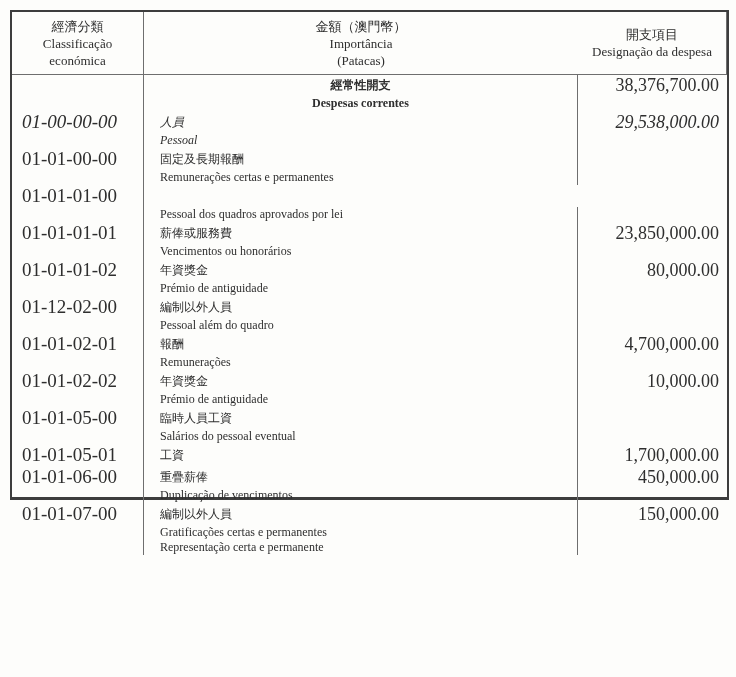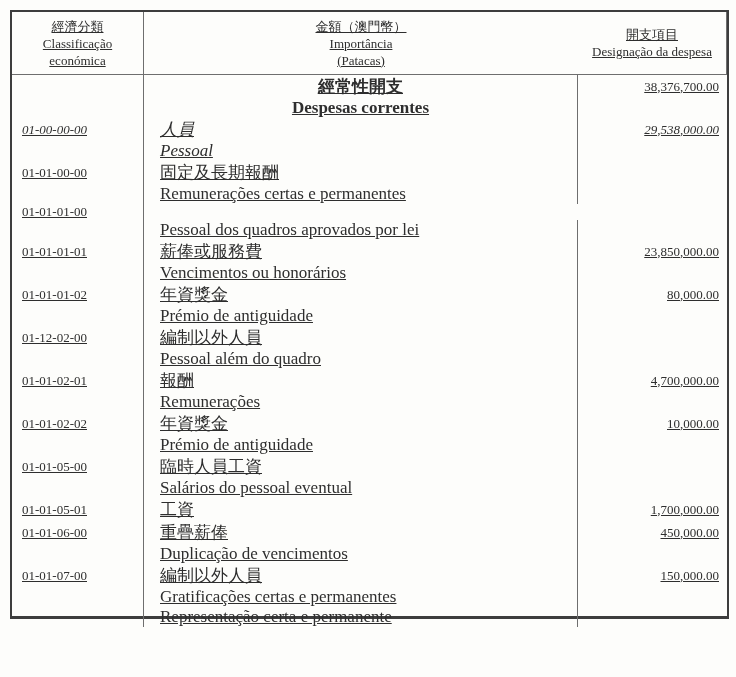--- a/index.html
+++ b/index.html
@@ -7,28 +7,27 @@
     width:736px;height:677px;
     background:#fdfdfb;
     font-family:"Liberation Serif","DejaVu Serif",serif;
     color:#2e2e2e;
     position:relative;
     overflow:hidden;
   }
   .budget-table{
     position:absolute;
     left:10px;top:10px;
-    width:719px;height:609px;
+    width:719px;height:490px;
     box-sizing:border-box;
     border:2px solid #3d3d3d;
     border-bottom-width:3px;
     background:#fdfdfb;
     display:flex;
     flex-direction:column;
-    text-decoration:underline;
   }
   .header-row{
     display:grid;
     grid-template-columns:132px 434px 1fr;
     height:62px;
     flex:0 0 62px;
     border-bottom:1px solid #6e6e6e;
   }
   .header-cell{
     display:flex;
@@ -53,31 +52,31 @@
   }
   .cell{
     display:flex;
     align-items:center;
     overflow:hidden;
     white-space:nowrap;
   }
   .cell.code{
     border-right:1px solid #6e6e6e;
     padding-left:10px;
-    font-size:13px;
+    font-size:19px;
   }
   .cell.desc{
     border-right:1px solid #6e6e6e;
     padding-left:16px;
-    font-size:17px;
+    font-size:12px;
   }
   .cell.amount{
     justify-content:flex-end;
     padding-right:8px;
-    font-size:13px;
+    font-size:18px;
   }
   .row.bold-center .cell.desc{
     justify-content:center;
     padding-left:0;
     font-weight:bold;
   }
   .row.italic .cell{font-style:italic;}
 </style>
 </head>
 <body>

